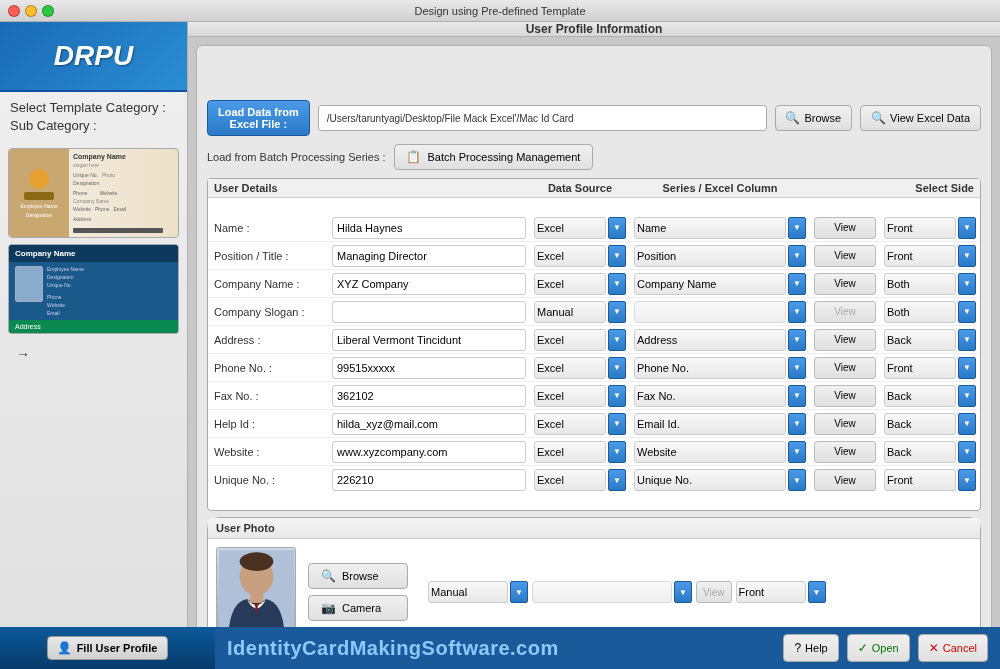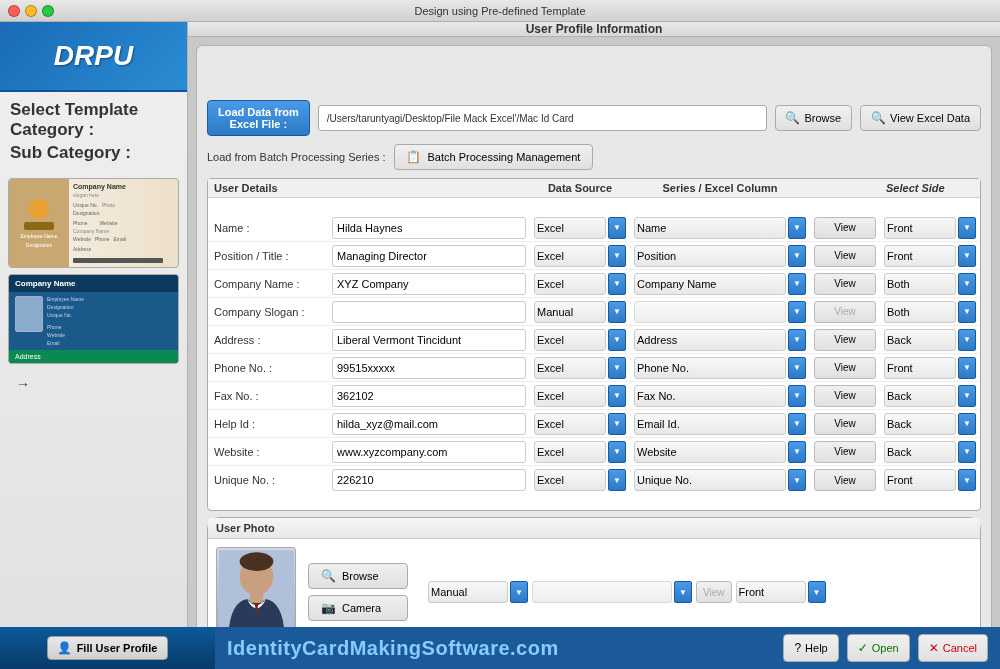--- a/index.html
+++ b/index.html
@@ -70,22 +70,22 @@
       font-weight: bold;
       font-style: italic;
       border-bottom: 2px solid #1050a0;
     }
     .drpu-logo span { text-shadow: 1px 1px 2px rgba(0,0,0,0.4); }
 
     .sidebar-labels {
       padding: 8px 10px 4px 10px;
     }
     .sidebar-label {
-      font-size: 17px;
-      font-weight: 700;
+      font-size: 13px;
+      font-weight: 400;
       color: #333;
       margin-bottom: 3px;
     }
 
     .template-preview-area {
       padding: 8px;
       display: flex;
       flex-direction: column;
       gap: 6px;
       flex: 1;
@@ -732,21 +732,21 @@
 
       <div class="user-details-section">
         <div style="display:flex;">
           <div style="flex:1;">
             <div style="display:grid; grid-template-columns: 120px 1fr 100px 180px 70px 100px; background:#f0f0f0; border-bottom:1px solid #ccc; font-size:11px; font-weight:600; color:#333;">
               <div class="col-header" style="padding:3px 6px; text-align:left;">User Details</div>
               <div class="col-header"></div>
               <div class="col-header" style="padding:3px 6px; text-align:center;">Data Source</div>
               <div class="col-header" style="padding:3px 6px; text-align:center;">Series / Excel Column</div>
               <div></div>
-              <div class="col-header select-side-header" style="padding:3px 6px; text-align:left;font-style:italic;">Select Side</div>
+              <div class="col-header select-side-header" style="padding:3px 6px; text-align:right;">Select Side</div>
             </div>
 
             <div class="data-rows">
 
               <div class="data-row">
                 <div class="row-label">Name :</div>
                 <input class="row-input" value="Hilda Haynes" style="">
                 <div class="row-select-container">
                   <select class="row-select"><option>Excel</option><option>Manual</option></select>
                   <div class="select-arrow">▼</div>

